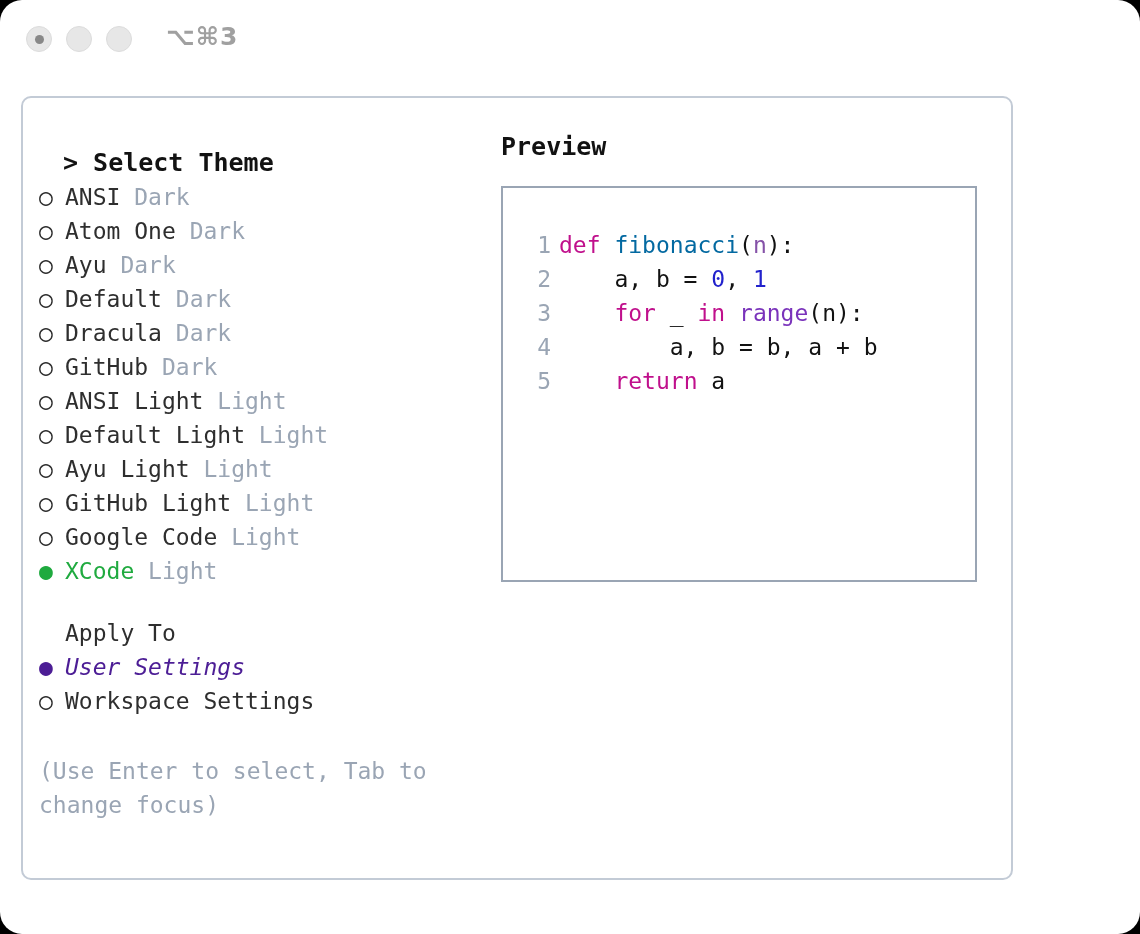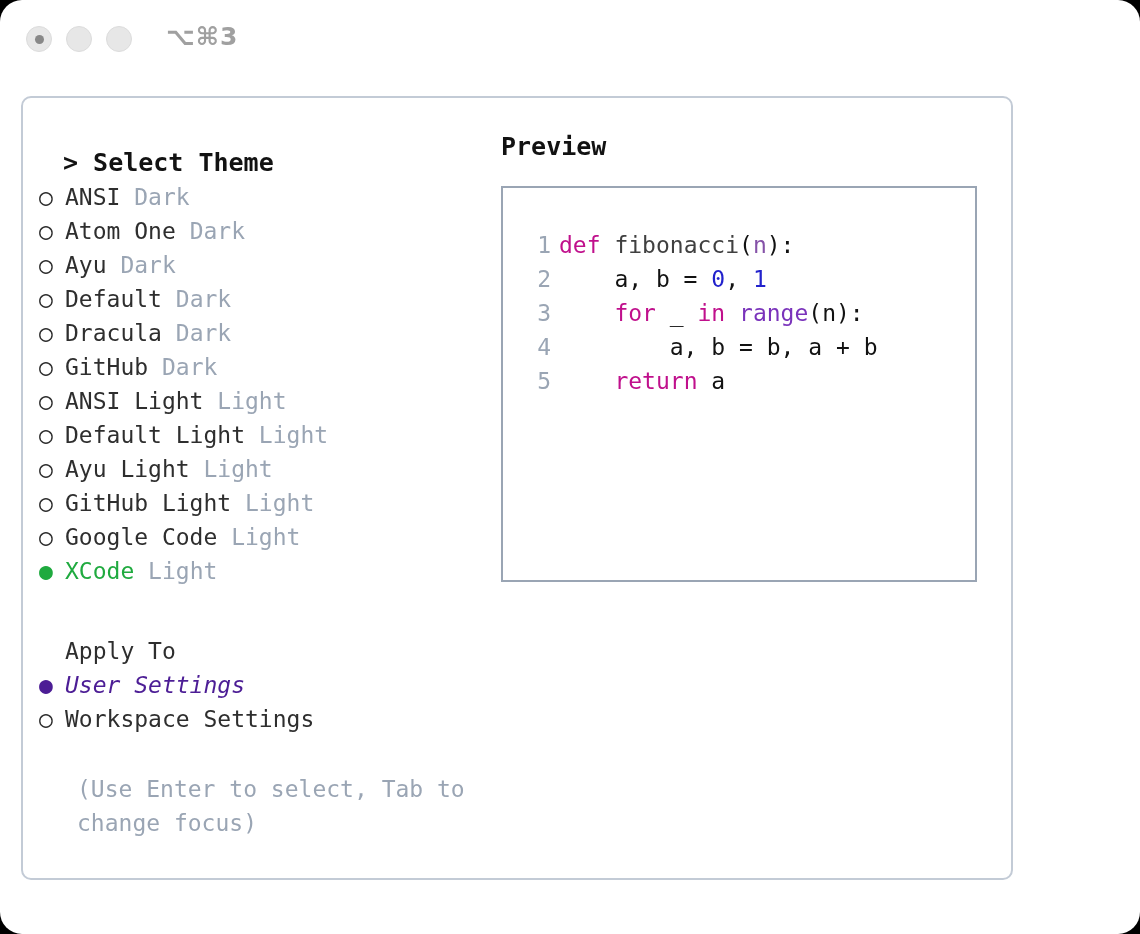--- a/index.html
+++ b/index.html
@@ -104,21 +104,21 @@
     white-space: pre;
   }
   .marker {
     display: inline-block;
     width: 26px;
   }
   .theme-row.selected .marker,
   .theme-row.selected .theme-name { color: #1faa3f; }
   .theme-variant { color: #9aa5b4; }
 
-  #apply-block { margin-top: 46px; }
+  #apply-block { margin-top: 28px; }
   #apply-header {
     font-size: 23px;
     line-height: 34px;
     color: #2e2e2e;
     white-space: pre;
     padding-left: 26px;
   }
   .apply-row {
     font-size: 23px;
     line-height: 34px;
@@ -126,21 +126,20 @@
     white-space: pre;
   }
   .apply-row.selected { color: #4c1d95; font-style: italic; }
 
   #help-text {
     margin-top: 36px;
     font-size: 23px;
     line-height: 34px;
     color: #9aa5b4;
     width: 410px;
-    margin-left: 38px;
   }
 
   
   #preview-column {
     position: absolute;
     left: 478px;
     top: 32px;
     width: 490px;
   }
   #preview-header {
@@ -165,21 +164,21 @@
     color: #121212;
   }
   .ln {
     display: inline-block;
     width: 34px;
     text-align: right;
     color: #9aa5b4;
     margin-right: 8px;
   }
   .kw   { color: #c0108c; }
-  .fn   { color: #404040; }
+  .fn   { color: #0369a1; }
   .bi   { color: #7a33bb; }
   .num  { color: #2222cc; }
   .param{ color: #8552a8; }
   .plain{ color: #121212; }
 
   .diff-gap { height: 34px; }
   .diff-ctx { color: #6e6e6e; }
   .diff-del { color: #c21807; }
   .diff-add { color: #00bb00; }
 </style>

